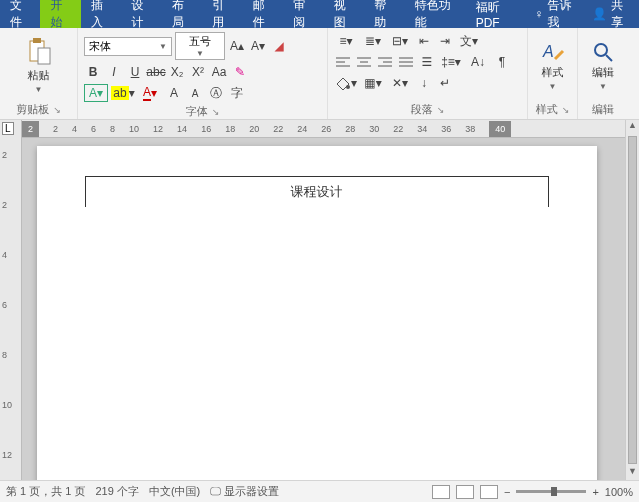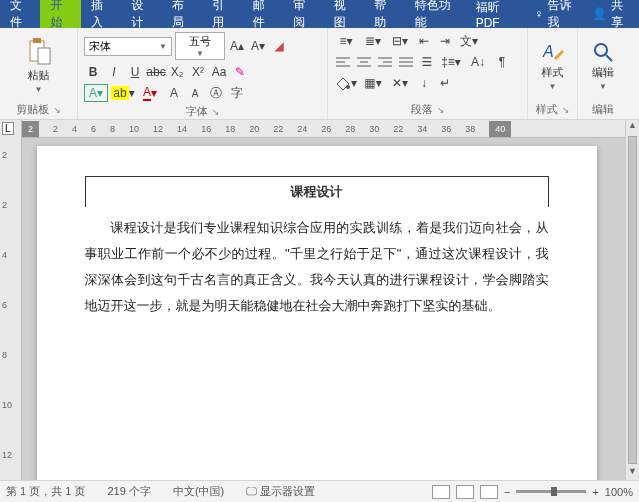--- a/index.html
+++ b/index.html
@@ -21,23 +21,23 @@
 .ibtn { width: 18px; height: 18px; display: flex; align-items: center; justify-content: center; font-size: 12px; color: #444; cursor: pointer; }
 .ibtn.wide { width: 24px; }
 .doc-area { flex: 1; background: #cfcfcf; display: flex; overflow: hidden; position: relative; }
 .vruler { width: 22px; background: #e8e8e8; border-right: 1px solid #bbb; position: relative; }
 .vruler .tick { position: absolute; left: 2px; font-size: 9px; color: #666; }
 .hruler-wrap { position: absolute; left: 22px; right: 14px; top: 0; height: 18px; background: #e8e8e8; border-bottom: 1px solid #bbb; display: flex; align-items: center; }
 .hruler-wrap .tick { font-size: 9px; color: #666; margin-left: 14px; }
 .hruler-wrap .dark { background: #888; color: #fff; padding: 0 6px; height: 16px; display: flex; align-items: center; font-size: 9px; }
 .page-wrap { flex: 1; overflow: auto; padding: 18px 14px 10px 0; }
 .page { background: #fff; margin: 8px auto 0; width: 560px; min-height: 380px; box-shadow: 0 2px 6px rgba(0,0,0,0.3); padding: 30px 48px; }
-.doc-title-box { border: 1px solid #333; border-bottom: none; padding: 6px 0; text-align: center; font-size: 13px; color: #333; margin-bottom: 8px; font-weight: bold; }
+.doc-title-box { border: 1px solid #333; border-bottom: none; padding: 6px 0; text-align: center; font-size: 13px; color: #333; margin-bottom: 8px; }
 .para { font-size: 13px; line-height: 2; color: #222; text-indent: 2em; text-align: justify; }
-.statusbar { height: 22px; background: #f3f3f3; border-top: 1px solid #d4d4d4; display: flex; align-items: center; font-size: 11px; color: #555; padding: 0 6px; gap: 22px; }
+.statusbar { height: 22px; background: #f3f3f3; border-top: 1px solid #d4d4d4; display: flex; align-items: center; font-size: 11px; color: #555; padding: 0 6px; gap: 10px; }
 .statusbar .right { margin-left: auto; display: flex; align-items: center; gap: 6px; }
 .view-btn { width: 18px; height: 14px; border: 1px solid #999; background: #fff; cursor: pointer; }
 .zoom-slider { width: 70px; height: 3px; background: #999; position: relative; }
 .zoom-slider::after { content: ""; position: absolute; left: 50%; top: -3px; width: 6px; height: 9px; background: #666; }
 .launcher { font-size: 9px; color: #888; cursor: pointer; }
 svg { display: block; }
 .dd { font-size: 8px; color: #666; }
 .scroll-v { width: 14px; background: #e8e8e8; border-left: 1px solid #ccc; display:flex; flex-direction:column; }
 .scroll-v .arr { height:14px; text-align:center; font-size:9px; color:#666; cursor:pointer; }
 .scroll-v .thumb { flex:1; margin:2px; background:#c4c4c4; border:1px solid #aaa; }
@@ -257,21 +257,20 @@
     <span class="tick">30</span>
     <span class="tick">22</span>
     <span class="tick">34</span>
     <span class="tick">36</span>
     <span class="tick">38</span>
     <span class="dark" style="margin-left:14px">40</span>
   </div>
   <div class="page-wrap">
     <div class="page">
       <div class="doc-title-box">课程设计</div>
-      <p class="para">课程设计是我们专业课程知识综合应用的实践训练，着是我们迈向社会，从事职业工作前一个必不少的过程。"千里之行始于足下"，通过这次课程设计，我深深体会到这句千古名言的真正含义。我今天认真的进行课程设计，学会脚踏实地迈开这一步，就是为明天能稳健地在社会大潮中奔跑打下坚实的基础。</p>
     </div>
   </div>
   <div class="scroll-v">
     <div class="arr">▲</div>
     <div class="thumb"></div>
     <div class="arr">▼</div>
   </div>
 </div>
 
 <div class="statusbar">

